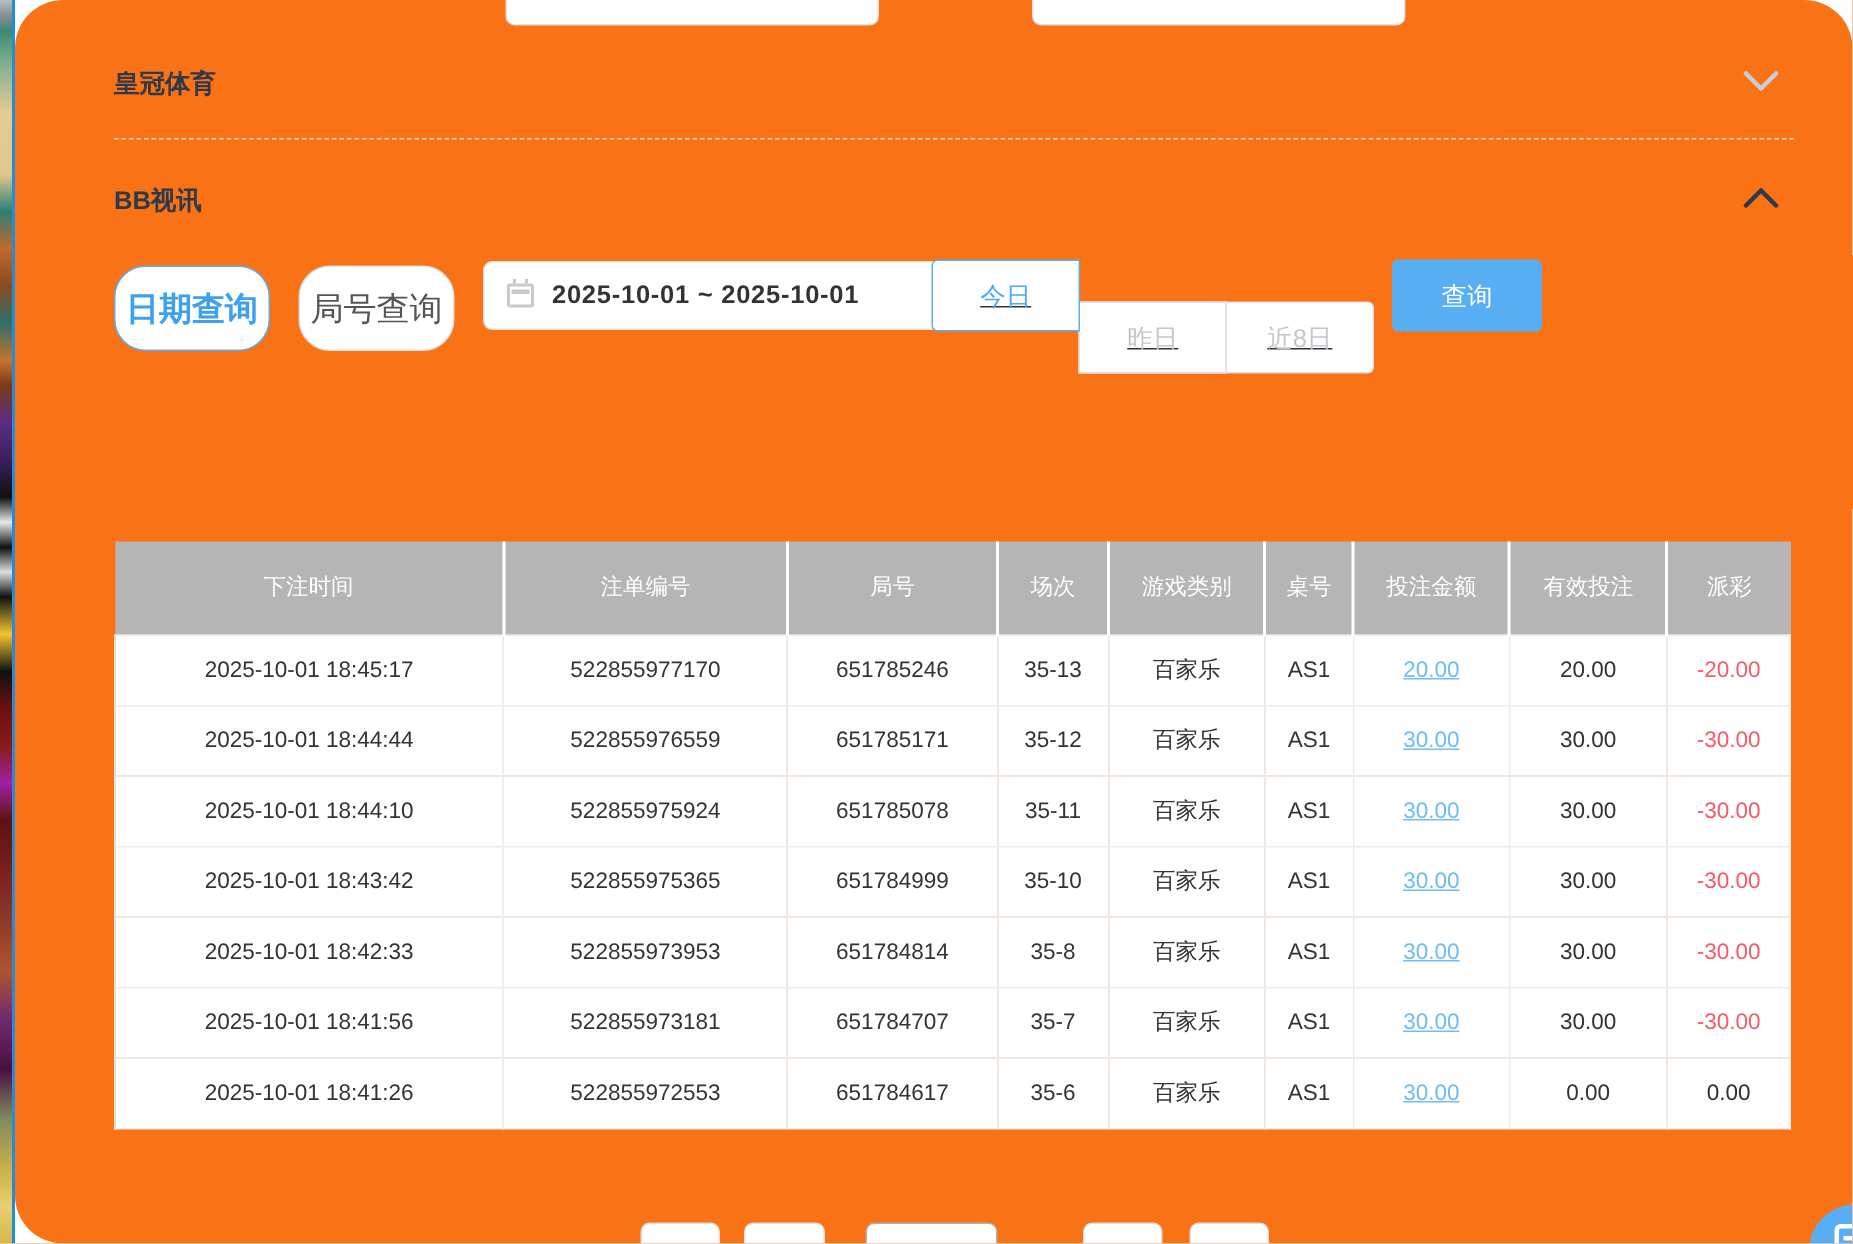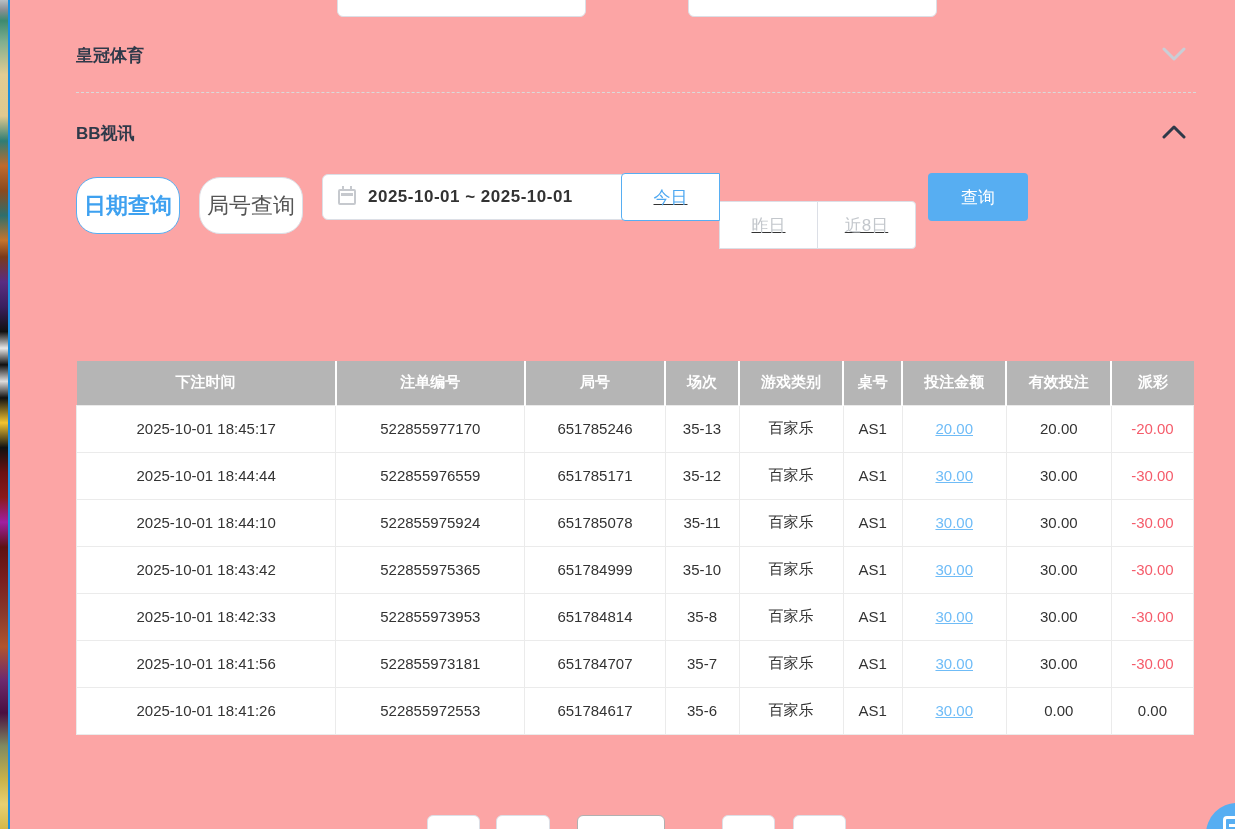--- a/index.html
+++ b/index.html
@@ -14,21 +14,21 @@
     background:linear-gradient(to bottom,
       #b8bfc4 0%, #8a8f93 1.2%, #3d8a70 2.5%, #7fae8e 5%, #e2cc92 9%,
       #dfc98f 14%, #2f7d74 17%, #bf6a2c 20%, #8a4a20 23%, #2f6f6b 26%,
       #c4742e 29%, #7a3a1a 31%, #5a2d82 34%, #3a1f5e 37%, #111 40%,
       #e8e8e8 42%, #111 44%, #ddd 46%, #111 48%, #f4c430 51%, #111 54%,
       #6b1111 57%, #8a1a1a 60%, #a020a0 63%, #5e1212 66%, #7a1f1f 70%,
       #8a3a2a 74%, #b0542e 78%, #6e2a6e 82%, #4a1040 86%, #808a60 90%,
       #c8b24a 94%, #e8d070 97%, #d4b84a 100%);
   }
   .blue-line { position:absolute; left:8px; top:0; width:2px; height:829px; background:#1b8fe0; }
-  .panel { position:absolute; left:10px; top:0; right:0; bottom:0; background:#fca5a5; }
+  .panel { position:absolute; left:10px; top:0; right:0; bottom:0; background:#f97316;border-radius:32px; }
 
   .stub-input { position:absolute; top:-20px; height:37px; width:249px;
     border:1px solid #dcdfe6; border-radius:6px; background:#fff; }
   #stub-input-1 { left:327px; } #stub-input-2 { left:678px; }
 
   .section-title { position:absolute; left:66px; font-size:17px; font-weight:bold; color:#2e3949; }
   #title-sports { top:44px; } #title-bb { top:122px; }
   .chevron { position:absolute; left:1152px; width:24px; height:15px; cursor:pointer; }
   #chevron-sports { top:47px; } #chevron-bb { top:124px; }
   .dashed-divider { position:absolute; left:66px; top:92px; width:1120px; border-top:1px dashed #dadada; }
@@ -64,21 +64,21 @@
   #summary-table { position:absolute; left:66px; top:248px; width:1118px; }
   #summary-table th { background:#ececec; height:45px; font-size:16px; font-weight:normal;
     color:#333; border-right:3px solid #fff; }
   #summary-table th:last-child { border-right:none; }
   #summary-table td { background:#fff; height:48px; text-align:center; font-size:16px; font-weight:600;
     border:1px solid #ebebeb; border-top:none; }
   #summary-table td.neg { color:#f55c6b; }
 
   
   #detail-table { position:absolute; left:66px; top:361px; width:1118px; }
-  #detail-table th { background:#b5b5b5; color:#fff; height:44px; font-size:15px; font-weight:bold;
+  #detail-table th { background:#b5b5b5; color:#fff; height:62px; font-size:15px; font-weight:normal;
     border-right:2px solid #fff; }
   #detail-table th:last-child { border-right:none; }
   #detail-table td { height:47px; text-align:center; font-size:15px; color:#333;
     border:1px solid #ebebeb; background:#fff; }
   #detail-table td.amount a { color:#6fbcf7; text-decoration:underline; cursor:pointer; }
   #detail-table td.neg { color:#f55c6b; }
 
   
   .page-stub { position:absolute; top:815px; height:32px; border:1px solid #dcdfe6;
     border-radius:6px; background:#fff; cursor:pointer; }

